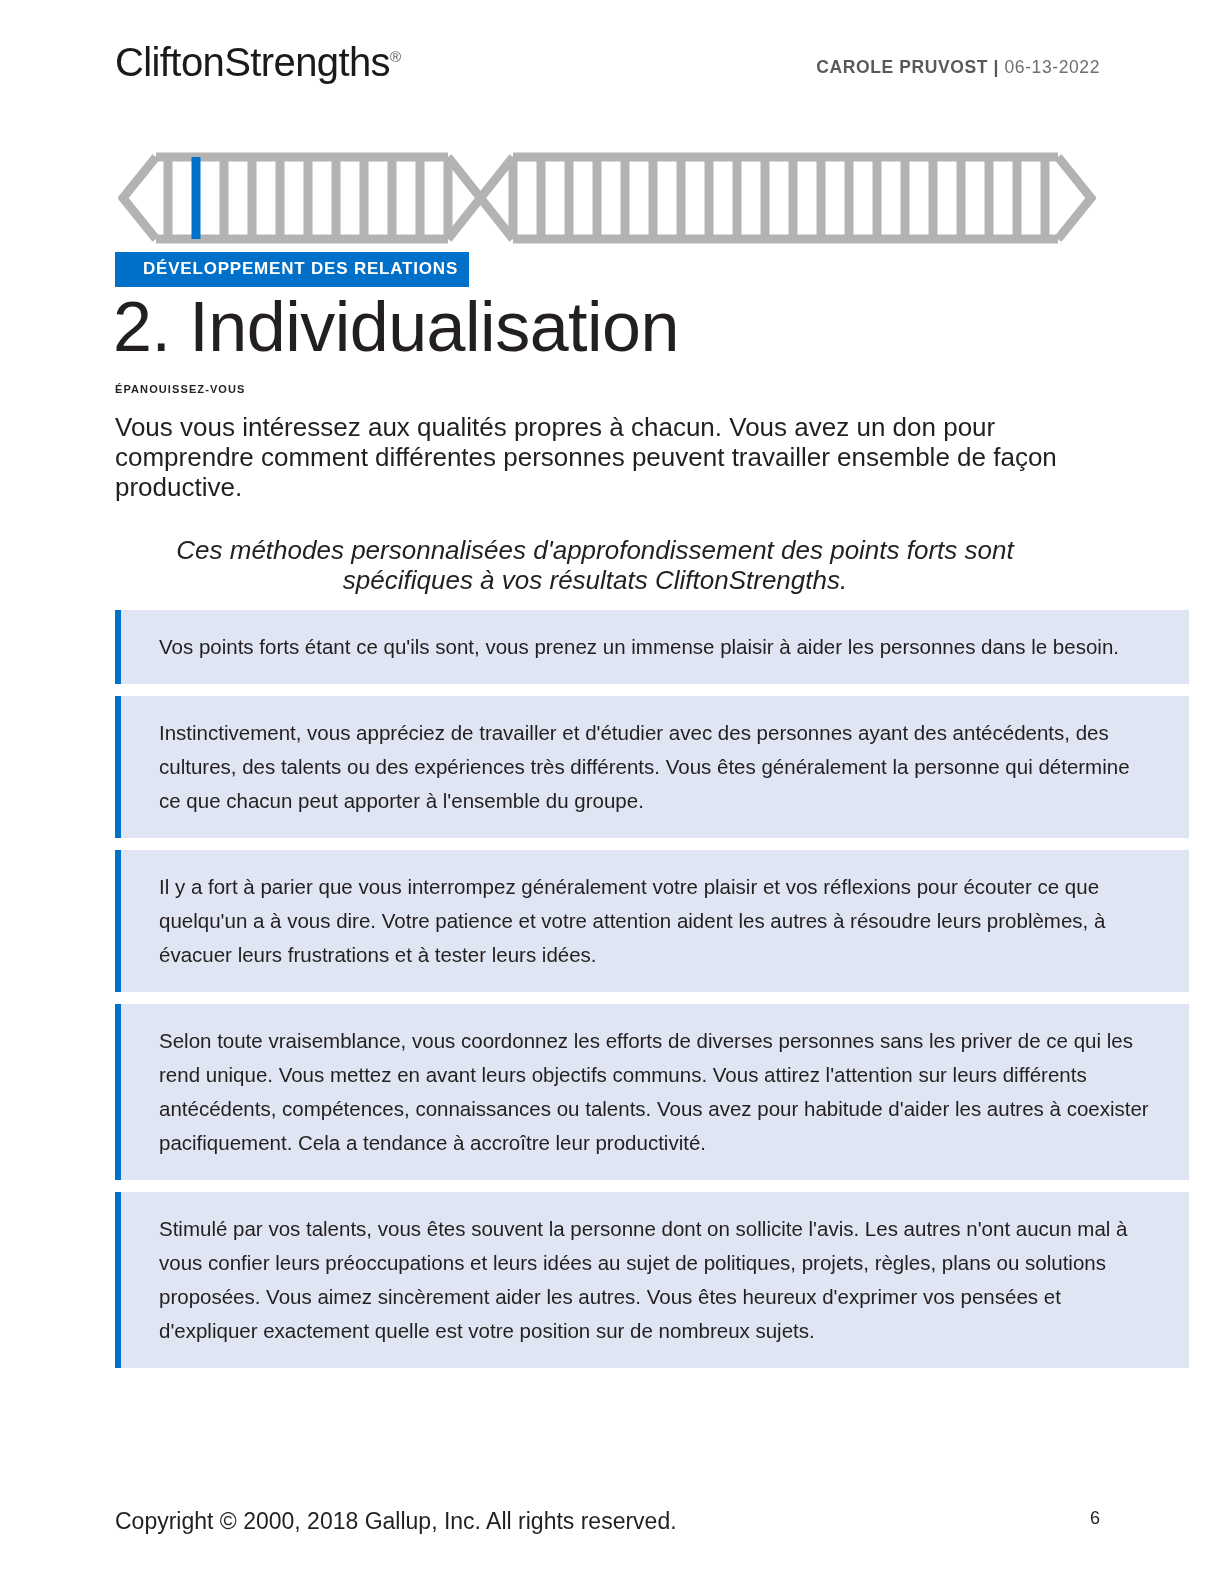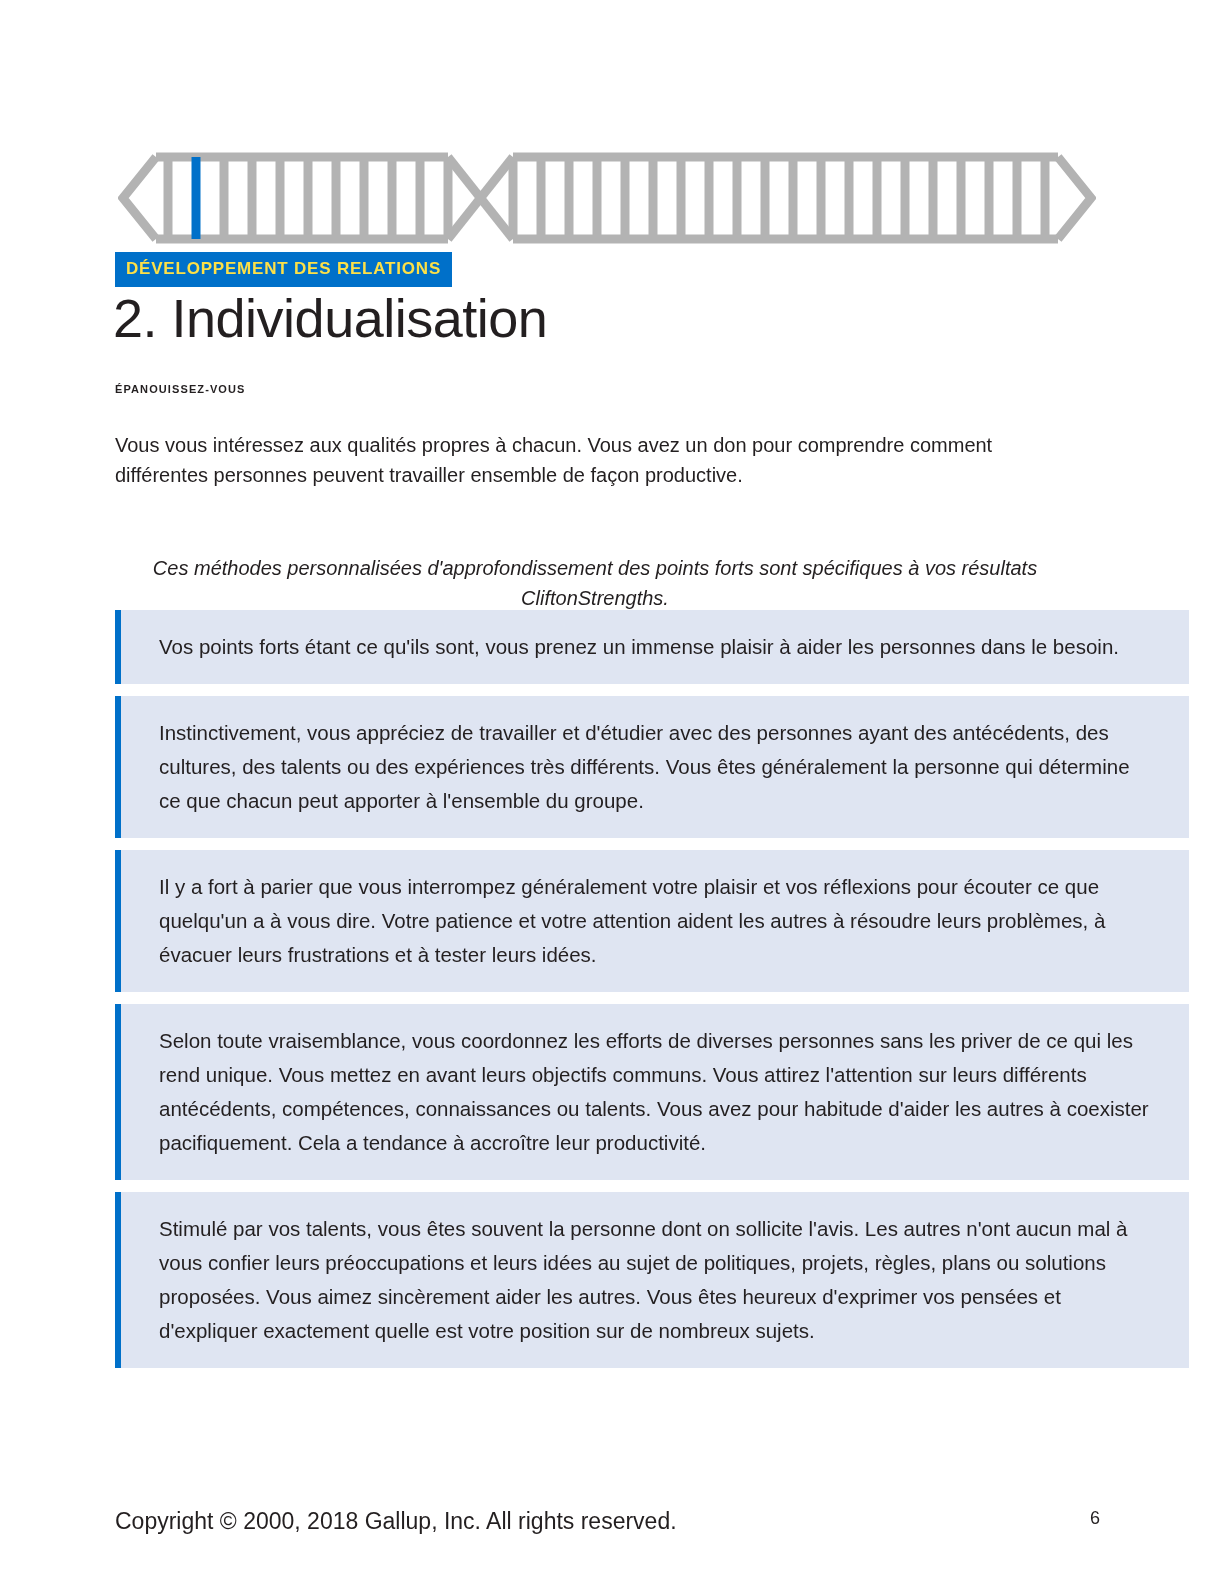--- a/index.html
+++ b/index.html
@@ -73,57 +73,56 @@
     height: 92px;
   }
   .dna svg { display: block; }
 
   
   .badge {
     position: absolute;
     left: 115px;
     top: 252px;
     background: #0070c9;
-    color: #fde047;
+    color: #ffffff;
     font-size: 17px;
     font-weight: bold;
     letter-spacing: 0.8px;
-    padding: 7px 11px 8px 11px;
+    padding: 7px 11px 8px 28px;
     display: inline-block;
     white-space: nowrap;
   }
 
   
   .title {
     position: absolute;
     left: 113px;
     top: 287px;
-    font-size: 54px;
+    font-size: 70px;
     font-weight: 300;
     letter-spacing: -0.5px;
     color: #231f20;
     white-space: nowrap;
   }
 
   
   .section-label {
     position: absolute;
     font-size: 11px;
     font-weight: bold;
     letter-spacing: 1.1px;
     color: #231f20;
     white-space: nowrap;
   }
   .lead {
     position: absolute;
-    font-size: 20px;
+    font-size: 26px;
     line-height: 30px;
     color: #231f20;
     width: 960px;
-    margin-top: 18px;
   }
   .lead.italic {
     font-style: italic;
     text-align: center;
   }
 
   #label-thrive { left: 115px; top: 383px; }
   #para-thrive  { left: 115px; top: 412px; }
   #label-unique { left: 115px; top: 504px; }
   #para-unique  { left: 115px; top: 535px; }
@@ -171,20 +170,24 @@
     top: 0;
     font-size: 18px;
     color: #231f20;
   }
 </style>
 </head>
 <body>
 
 <div class="page">
 
+  <div class="header">
+    <div class="logo"><span>CliftonStrengths</span><span class="logo-reg">®</span></div>
+    <div class="header-meta"><span class="name">CAROLE PRUVOST</span><span class="sep"> | </span><span>06-13-2022</span></div>
+  </div>
 
   <div class="dna">
     <svg width="978" height="92" viewBox="0 0 978 92" xmlns="http://www.w3.org/2000/svg">
       <g stroke="#b3b3b3" stroke-width="9" fill="none">
 
         <path d="M 38 5 L 5 46 L 38 87"></path>
 
         <path d="M 38 5 L 330 5"></path>
         <path d="M 38 87 L 330 87"></path>
 

